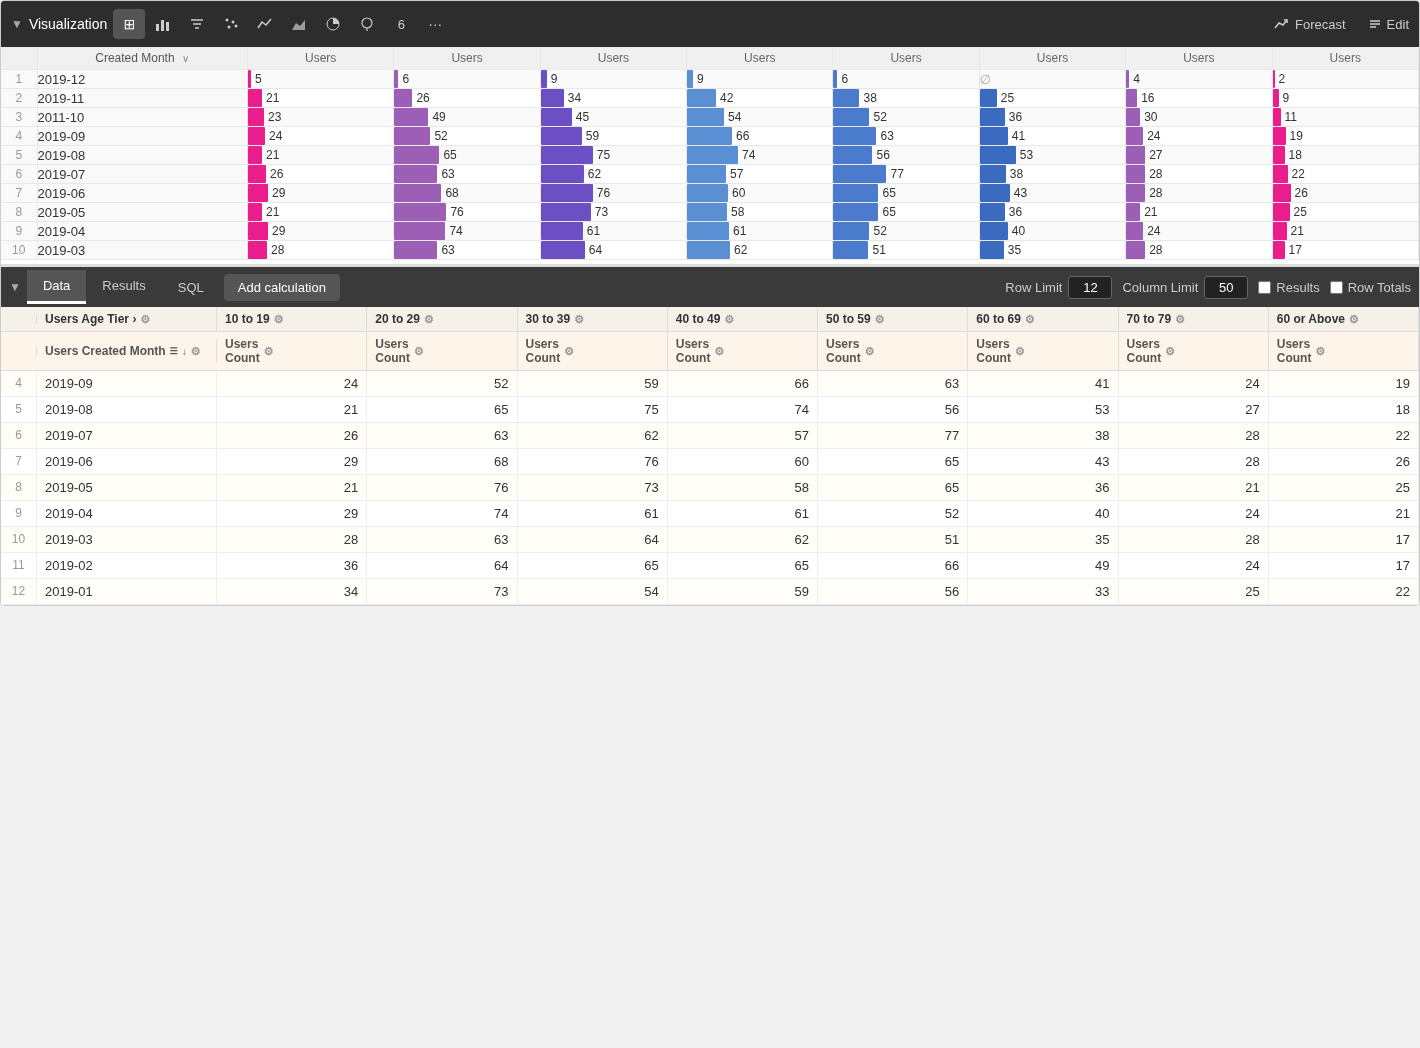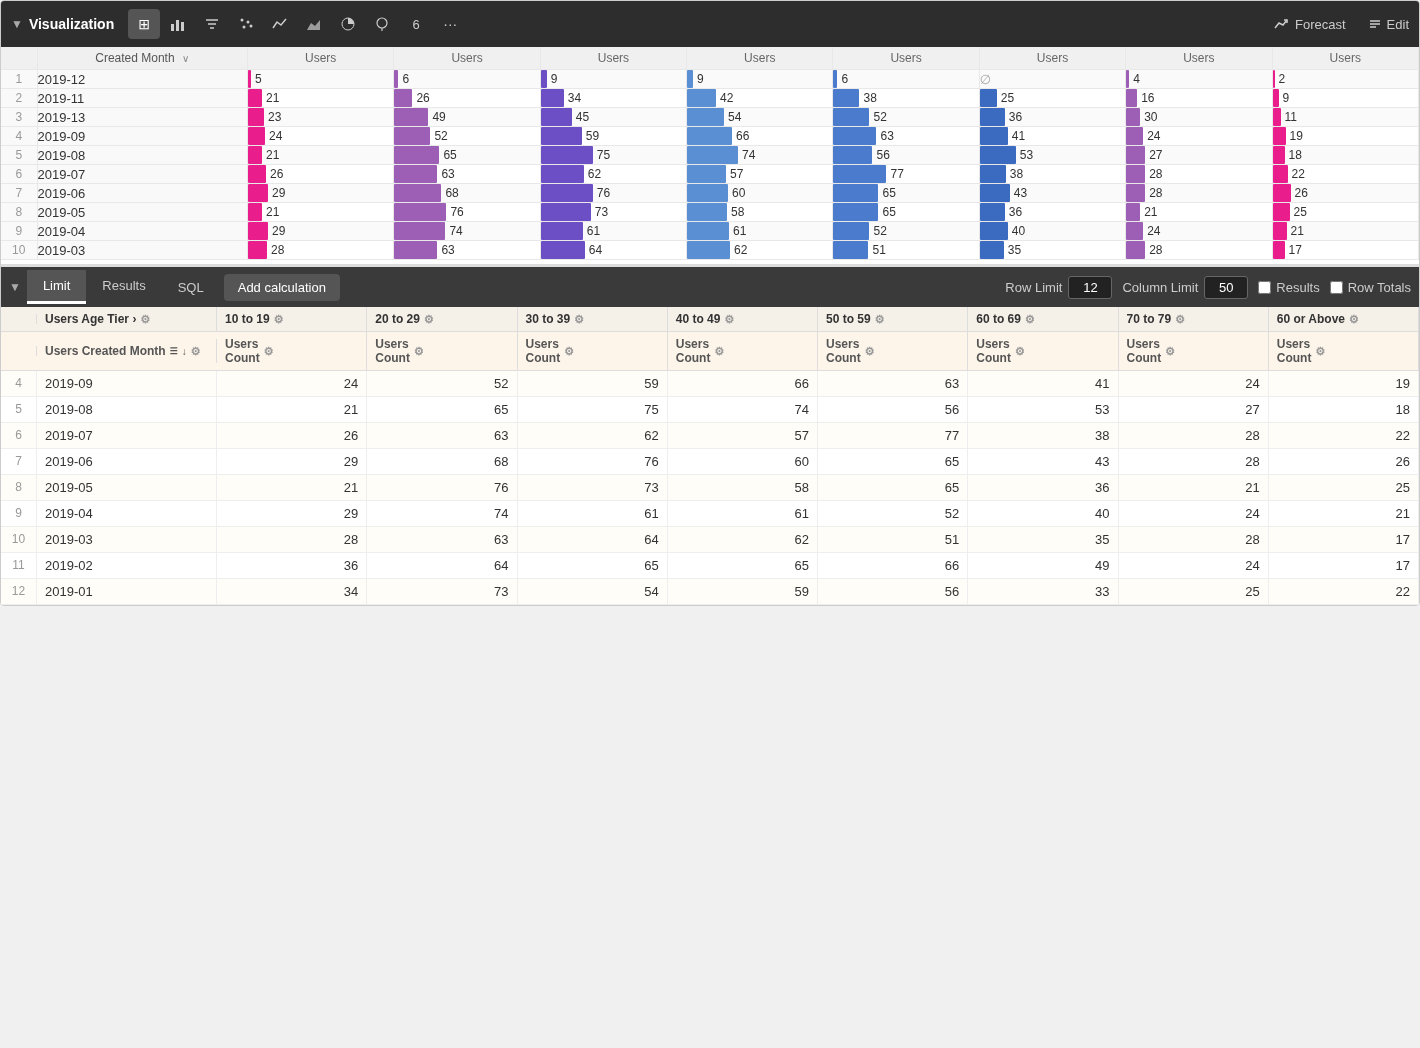--- a/index.html
+++ b/index.html
@@ -4,21 +4,21 @@
   <style>
     * { box-sizing: border-box; margin: 0; padding: 0; }
     body { font-family: -apple-system, BlinkMacSystemFont, 'Segoe UI', sans-serif; font-size: 13px; background: #f0f0f0; color: #333; }
 
     
     .toolbar {
       display: flex; align-items: center; background: #2d2d2d; color: #fff;
       padding: 6px 10px; gap: 6px; height: 46px;
     }
     .toolbar-toggle { color: #aaa; font-size: 12px; display: flex; align-items: center; gap: 4px; }
-    .toolbar-title { font-weight: 700; font-size: 14px; margin-right: 8px; }
+    .toolbar-title { font-weight: 400; font-size: 14px; }
     .toolbar-icon-group { display: flex; align-items: center; gap: 2px; margin-right: 4px; }
     .toolbar-icon {
       width: 32px; height: 30px; display: flex; align-items: center; justify-content: center;
       border-radius: 4px; cursor: pointer; color: #ccc; font-size: 14px;
     }
     .toolbar-icon.active { background: #555; color: #fff; }
     .toolbar-spacer { flex: 1; }
     .toolbar-forecast { display: flex; align-items: center; gap: 5px; color: #ccc; font-size: 13px; cursor: pointer; }
     .toolbar-edit { display: flex; align-items: center; gap: 5px; color: #ccc; font-size: 13px; cursor: pointer; margin-left: 16px; }
     .viz-table {
@@ -269,21 +269,21 @@
               </td>
               <td class="data-cell">
                 <div class="bar-container">
                   <div class="bar" style="width:6px;background:#e91e8c;"></div>
                   <span class="num">9</span>
                 </div>
               </td>
             </tr>
             <tr>
               <td class="row-num-cell">3</td>
-              <td class="date-cell">2019-13</td>
+              <td class="date-cell">2011-10</td>
               <td class="data-cell">
                 <div class="bar-container">
                   <div class="bar" style="width:16px;background:#e91e8c;"></div>
                   <span class="num">23</span>
                 </div>
               </td>
               <td class="data-cell">
                 <div class="bar-container">
                   <div class="bar" style="width:34px;background:#9c5fb5;"></div>
                   <span class="num">49</span>
@@ -691,21 +691,21 @@
               </td>
             </tr>
           </tbody>
       </table>
     </div>
 
     <div class="data-panel">
 
       <div class="data-tabs">
         <span class="toolbar-toggle" style="color:#aaa; font-size:12px; margin-right:6px;">▼</span>
-        <div class="tab active">Limit</div>
+        <div class="tab active">Data</div>
         <div class="tab">Results</div>
         <div class="tab-sql">SQL</div>
         <button class="add-calc-btn">Add calculation</button>
         <div class="tab-spacer"></div>
         <div class="limit-group">
           <span>Row Limit</span>
           <input class="limit-input" type="text" value="12" style="">
         </div>
         <div class="limit-group" style="margin-left:10px;">
           <span>Column Limit</span>

